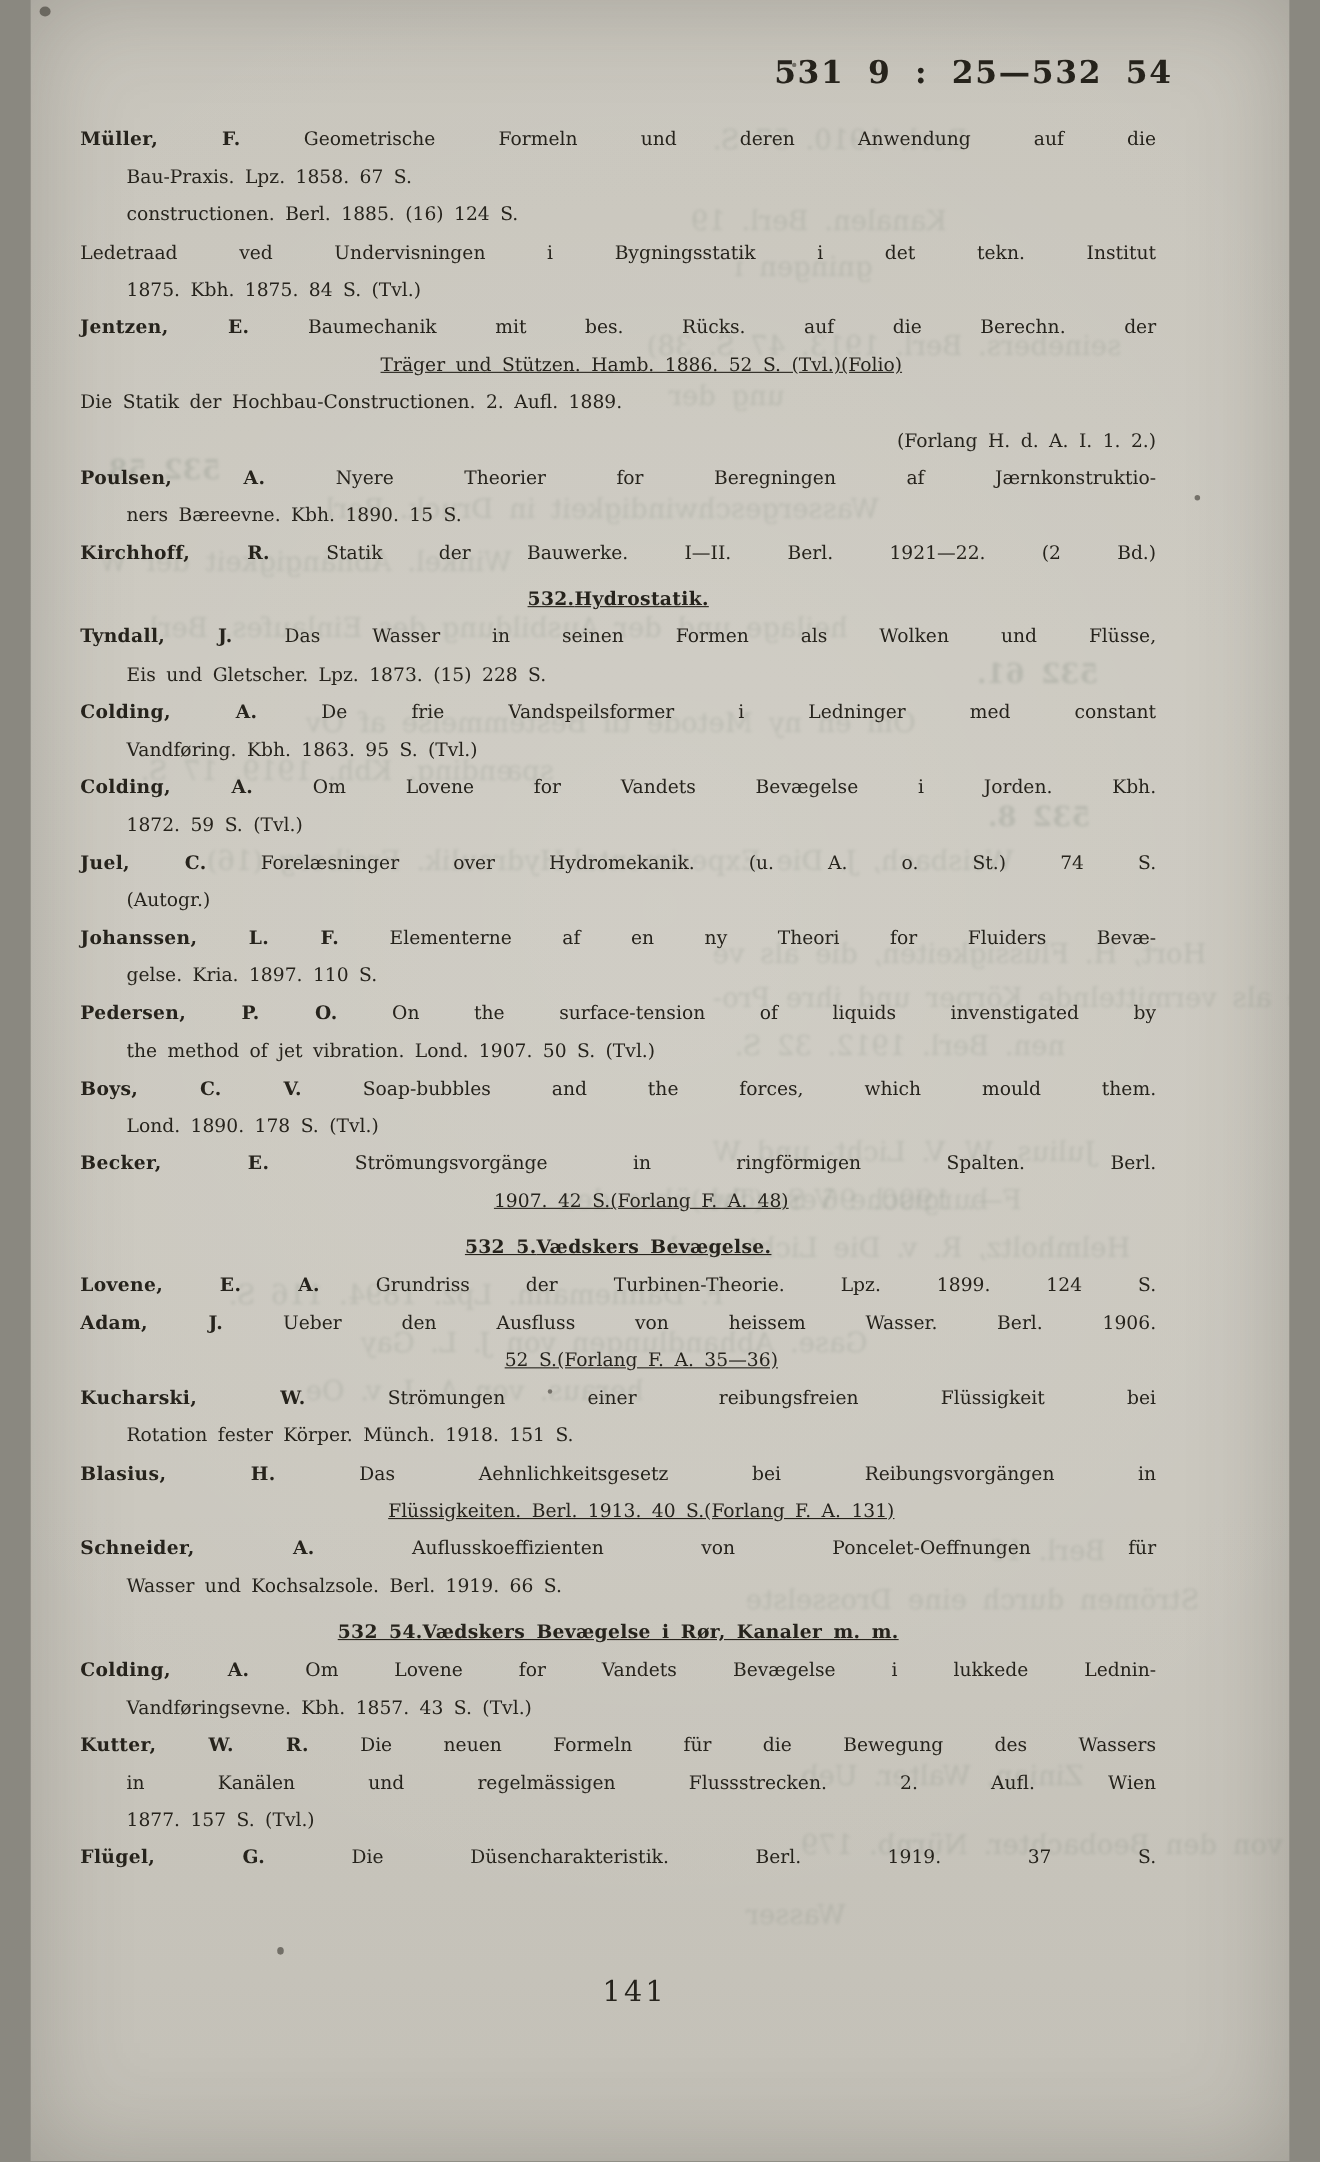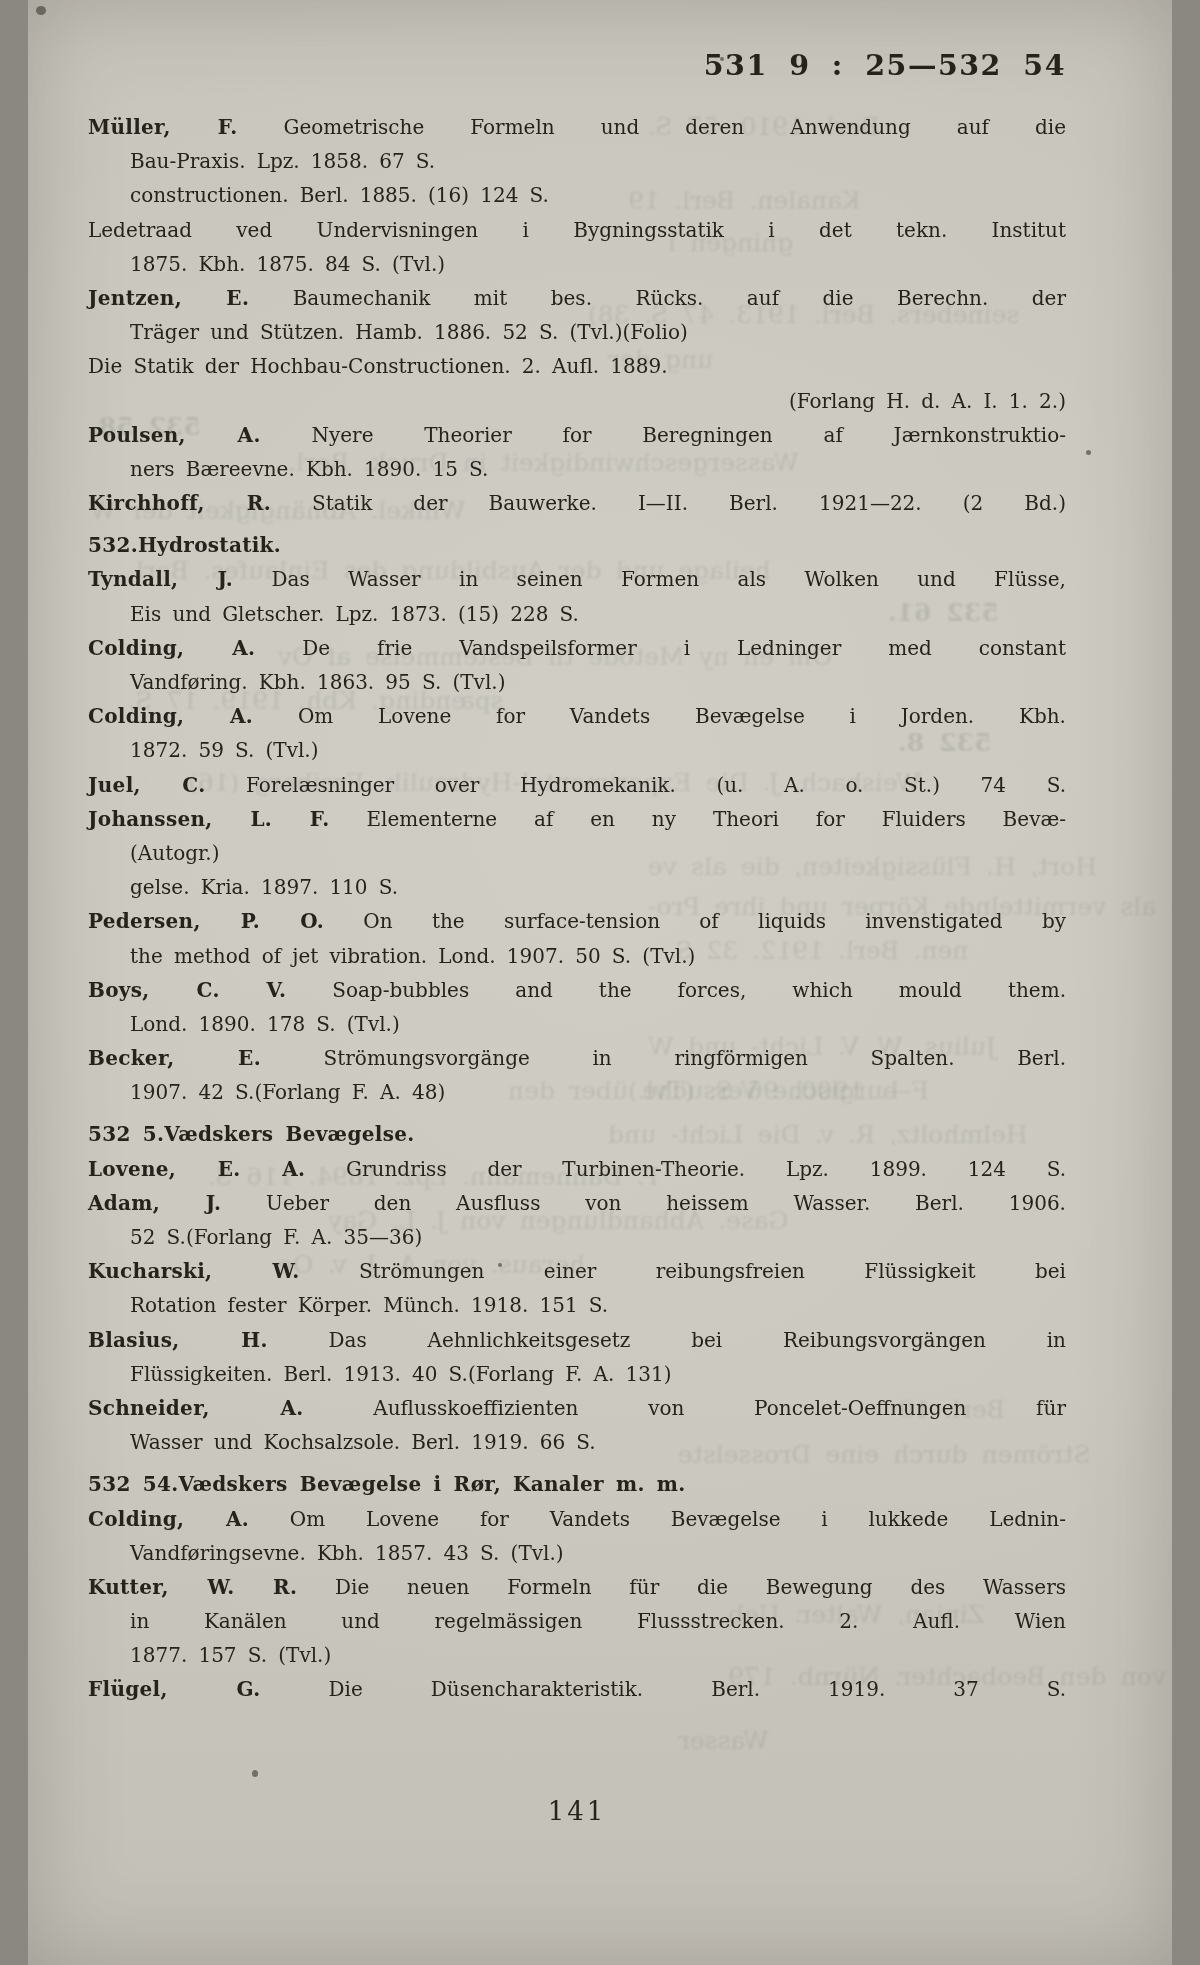--- a/index.html
+++ b/index.html
@@ -33,29 +33,29 @@
 
   .running-head {
     position:absolute; top:48px; left:60px; width:978px;
     text-align:right;
     font-weight:bold;
     font-size:28.5px;
     letter-spacing:1.5px;
     word-spacing:0.35em;
   }
   .text-block {
-    position:absolute; left:60px; top:110px; width:978px;
-    font-size:20px;
+    position:absolute; left:45px; top:110px; width:978px;
+    font-size:17px;
     line-height:34.2px;
     word-spacing:0.24em;
   }
   .line { height:34.2px; white-space:nowrap; }
   .line.just { text-align:justify; text-align-last:justify; white-space:normal; }
   .line.right { text-align:right; }
-  .line.split { display:flex; justify-content:flex-start; }
+  .line.split { display:flex; justify-content:center;text-decoration:underline; }
   .line.ind { padding-left:42px; }
   .line.head { margin-top:8px; }
   .line b, .line .b { font-weight:bold; letter-spacing:0.3px; }
   .page-number {
     position:absolute; top:1796px; left:60px; width:978px;
     text-align:center;
     font-size:26px;
     letter-spacing:3px;
   }
 </style>
@@ -122,22 +122,22 @@
         <span><b>532.</b></span>
         <span class="b">Hydrostatik.</span>
       </div>
       <div class="line just"><b>Tyndall, J.</b> <span>Das Wasser in seinen Formen als Wolken und Flüsse,</span></div>
       <div class="line left ind"><span>Eis und Gletscher. Lpz. 1873. (15) 228 S.</span></div>
       <div class="line just"><b>Colding, A.</b> <span>De frie Vandspeilsformer i Ledninger med constant</span></div>
       <div class="line left ind"><span>Vandføring. Kbh. 1863. 95 S. (Tvl.)</span></div>
       <div class="line just"><b>Colding, A.</b> <span>Om Lovene for Vandets Bevægelse i Jorden. Kbh.</span></div>
       <div class="line left ind"><span>1872. 59 S. (Tvl.)</span></div>
       <div class="line just"><b>Juel, C.</b> <span>Forelæsninger over Hydromekanik. (u. A. o. St.) 74 S.</span></div>
+      <div class="line left ind"><span>(Autogr.)</span></div>
       <div class="line just"><b>Johanssen, L. F.</b> <span>Elementerne af en ny Theori for Fluiders Bevæ-</span></div>
-      <div class="line left ind"><span>(Autogr.)</span></div>
       <div class="line left ind"><span>gelse. Kria. 1897. 110 S.</span></div>
       <div class="line just"><b>Pedersen, P. O.</b> <span>On the surface-tension of liquids invenstigated by</span></div>
       <div class="line left ind"><span>the method of jet vibration. Lond. 1907. 50 S. (Tvl.)</span></div>
       <div class="line just"><b>Boys, C. V.</b> <span>Soap-bubbles and the forces, which mould them.</span></div>
       <div class="line left ind"><span>Lond. 1890. 178 S. (Tvl.)</span></div>
       <div class="line just"><b>Becker, E.</b> <span>Strömungsvorgänge in ringförmigen Spalten. Berl.</span></div>
       <div class="line split ind">
         <span><span>1907. 42 S.</span></span>
         <span>(Forlang F. A. 48)</span>
       </div>

